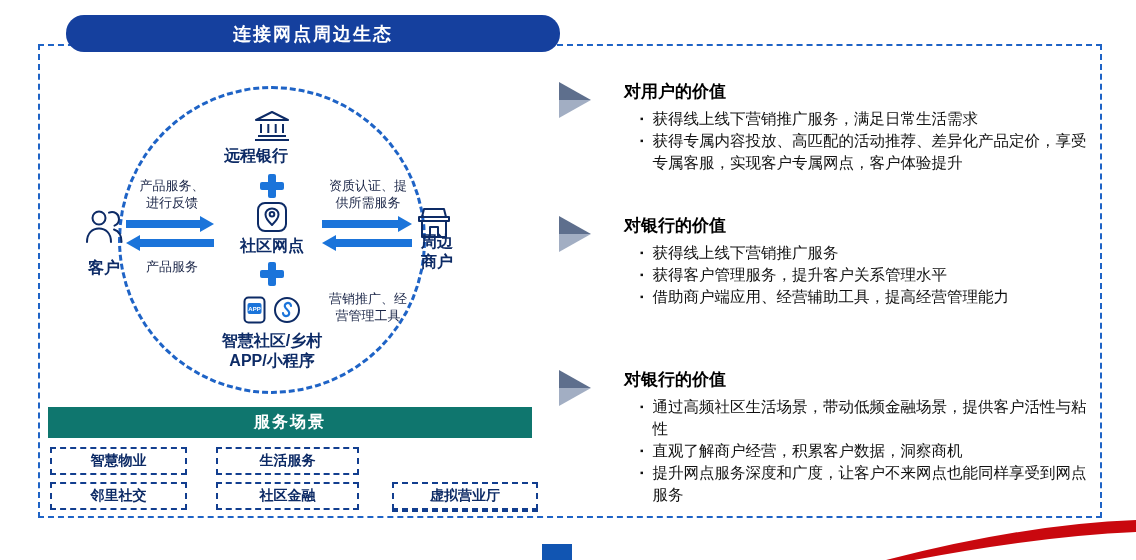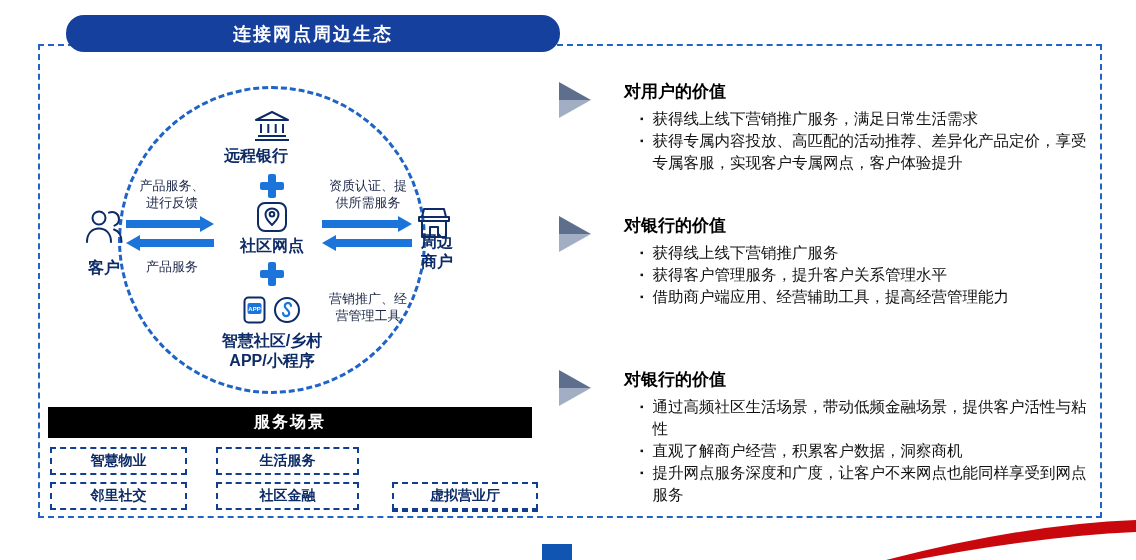--- a/index.html
+++ b/index.html
@@ -43,21 +43,21 @@
   .dir-right .head  { position:absolute; right:0; top:0; width:0; height:0;
                       border-top:8px solid transparent; border-bottom:8px solid transparent;
                       border-left:14px solid #1B74DA; }
   .dir-left .shaft { right:0; left:13px; }
   .dir-left .head  { position:absolute; left:0; top:0; width:0; height:0;
                      border-top:8px solid transparent; border-bottom:8px solid transparent;
                      border-right:14px solid #1B74DA; }
 
   
   .scenario-header { position:absolute; left:48px; top:407px; width:484px; height:31px;
-                     background:#000000; color:#fff; font-size:16px; font-weight:bold;
+                     background:#0f766e; color:#fff; font-size:16px; font-weight:bold;
                      letter-spacing:2px; display:flex; align-items:center; justify-content:center;
                      z-index:2; }
   .scenario-box { position:absolute; height:28px; border:2px dashed #123E8F; background:#fff;
                   color:#0D2B66; font-size:14px; font-weight:bold; display:flex;
                   align-items:center; justify-content:center; z-index:2; }
 
   
   .value-section { position:absolute; left:558px; width:544px; display:flex; gap:30px; z-index:2; }
   .chevron-icon { flex:0 0 36px; padding-top:1px; }
   .value-content { width:470px; }

